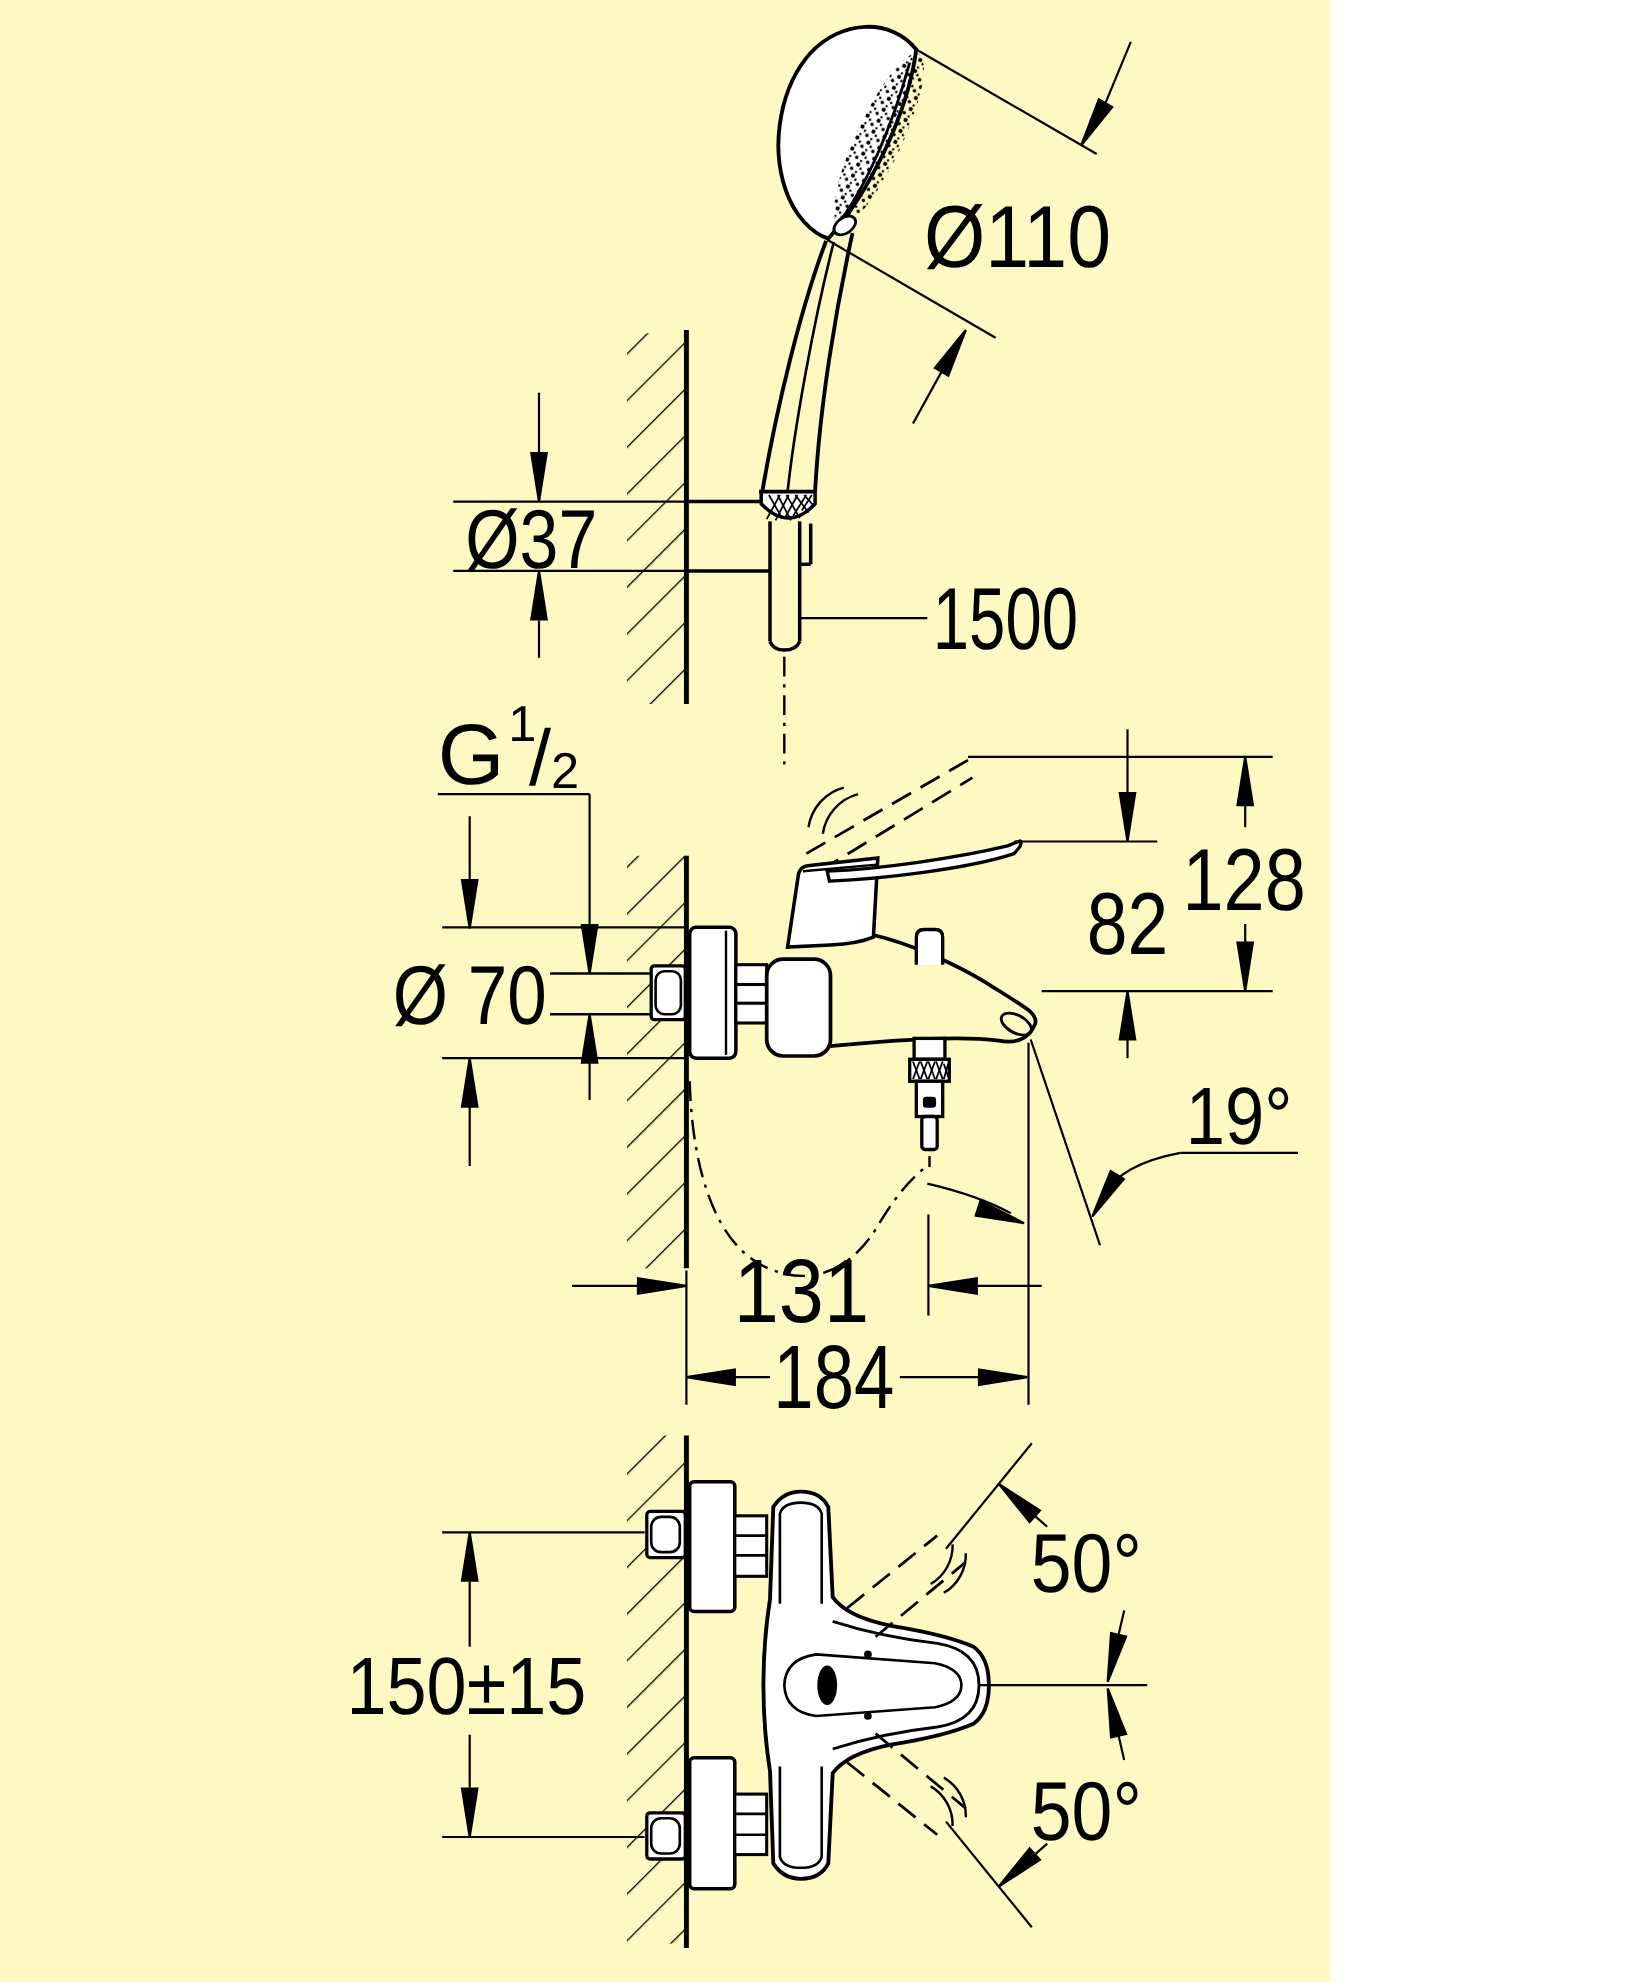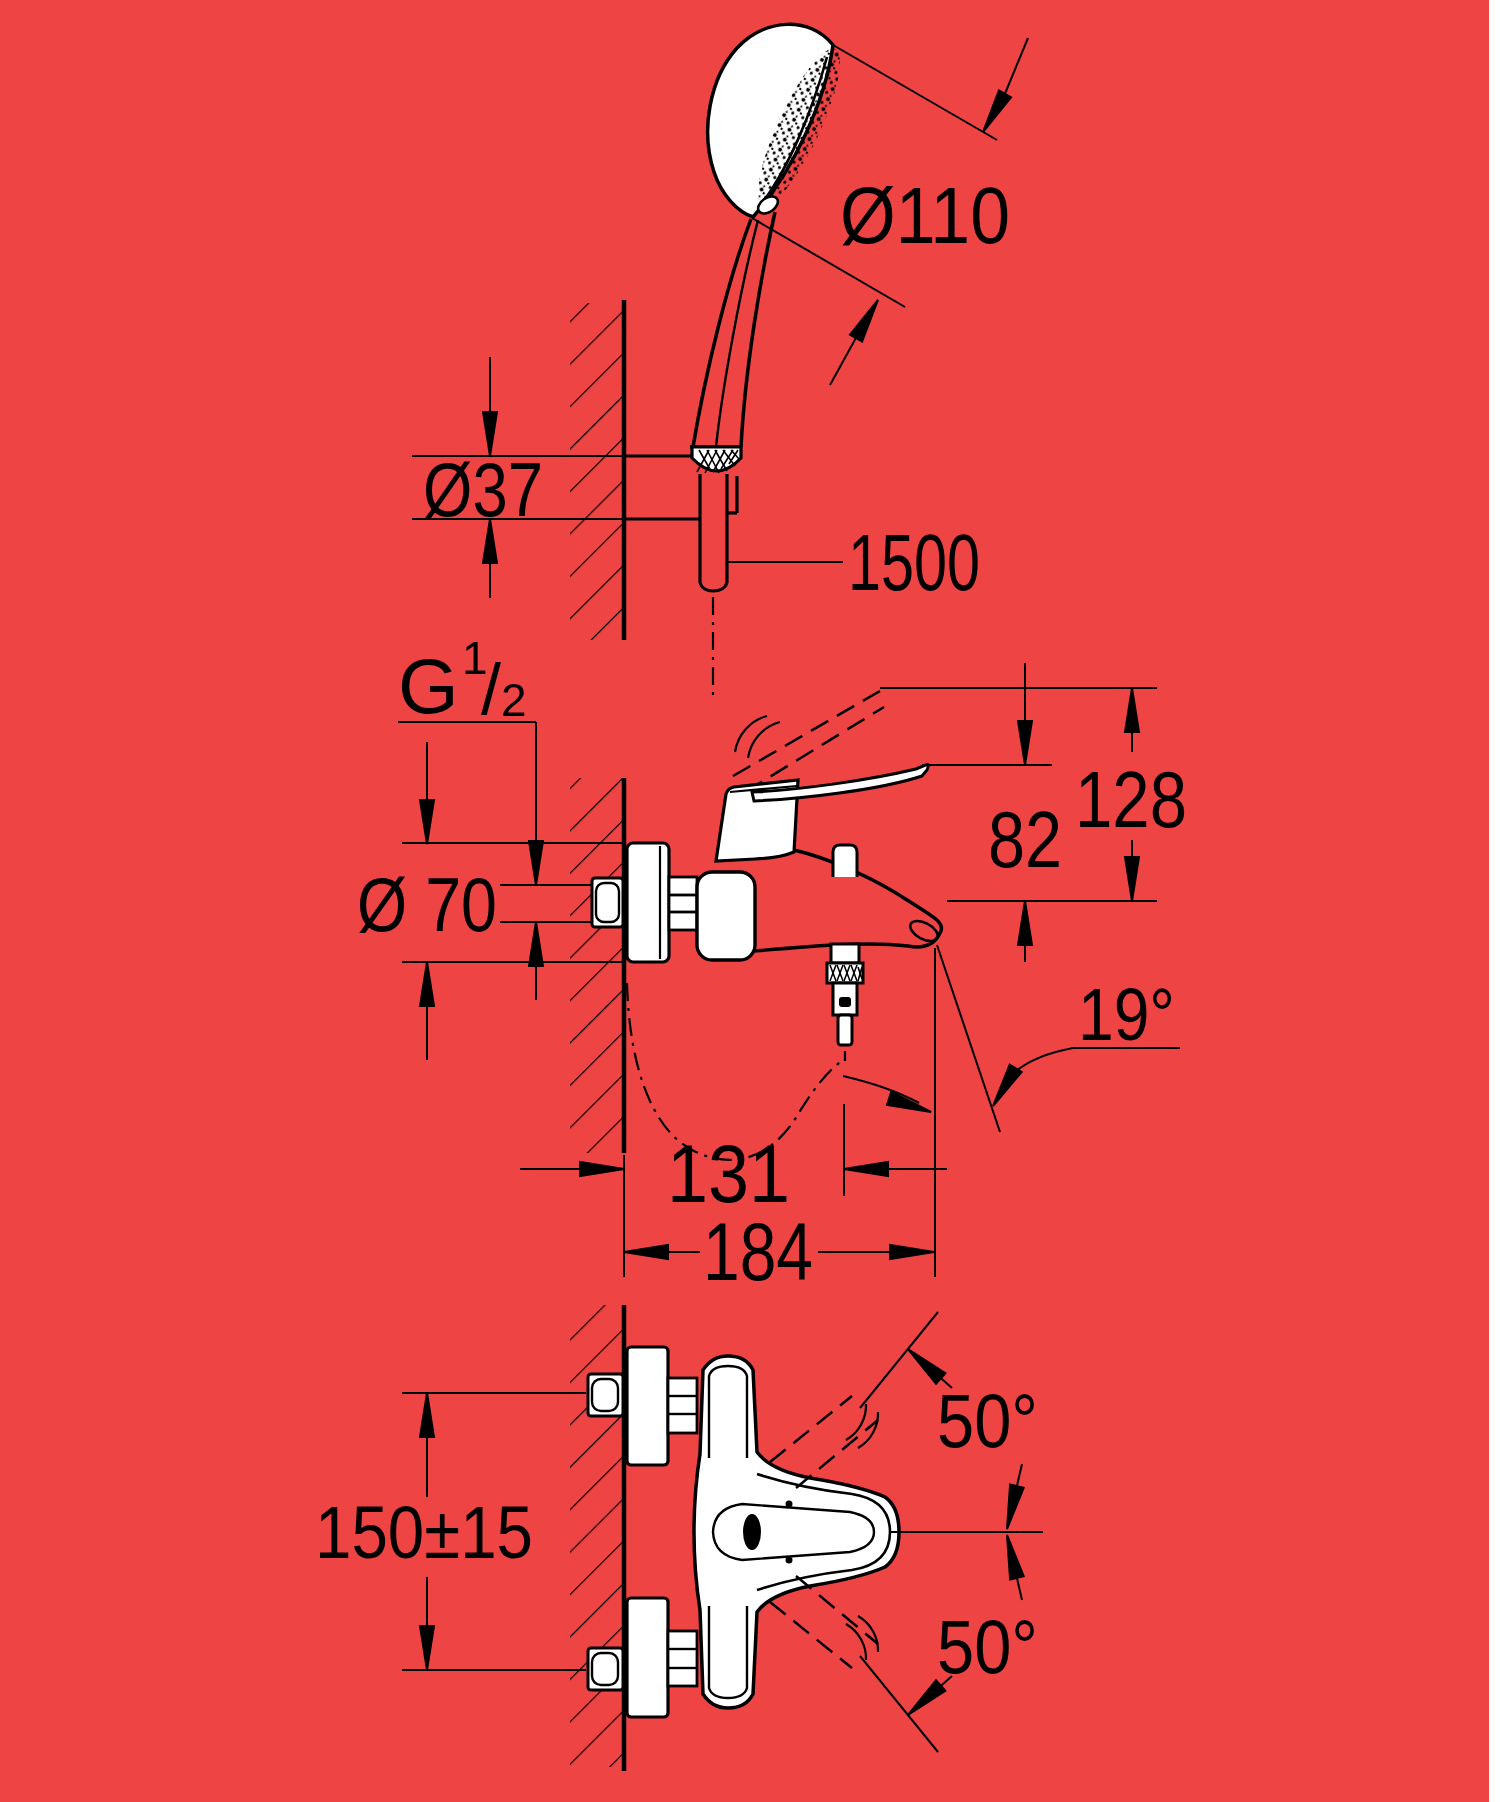--- a/index.html
+++ b/index.html
@@ -1,16 +1,16 @@
 <!DOCTYPE html>
 <html><head>
 <meta charset="utf-8">
 <style>
   html,body{margin:0;padding:0;background:#fff;}
-  .canvas{position:relative;width:1489px;height:1802px;background:#ef4444;overflow:hidden;}
+  .canvas{position:relative;width:1210px;height:1802px;background:#fef9c3;overflow:hidden;}
   svg{display:block;}
   text{font-family:"Liberation Sans","DejaVu Sans",sans-serif;fill:#000;}
 </style>
 </head>
 <body>
 
 <div class="canvas">
 <svg width="1500" height="1802" viewBox="0 0 1500 1802">
   <defs>
     <path id="arrow" d="M0,0 L-7,-44 L7,-44 Z" fill="#000"></path>

